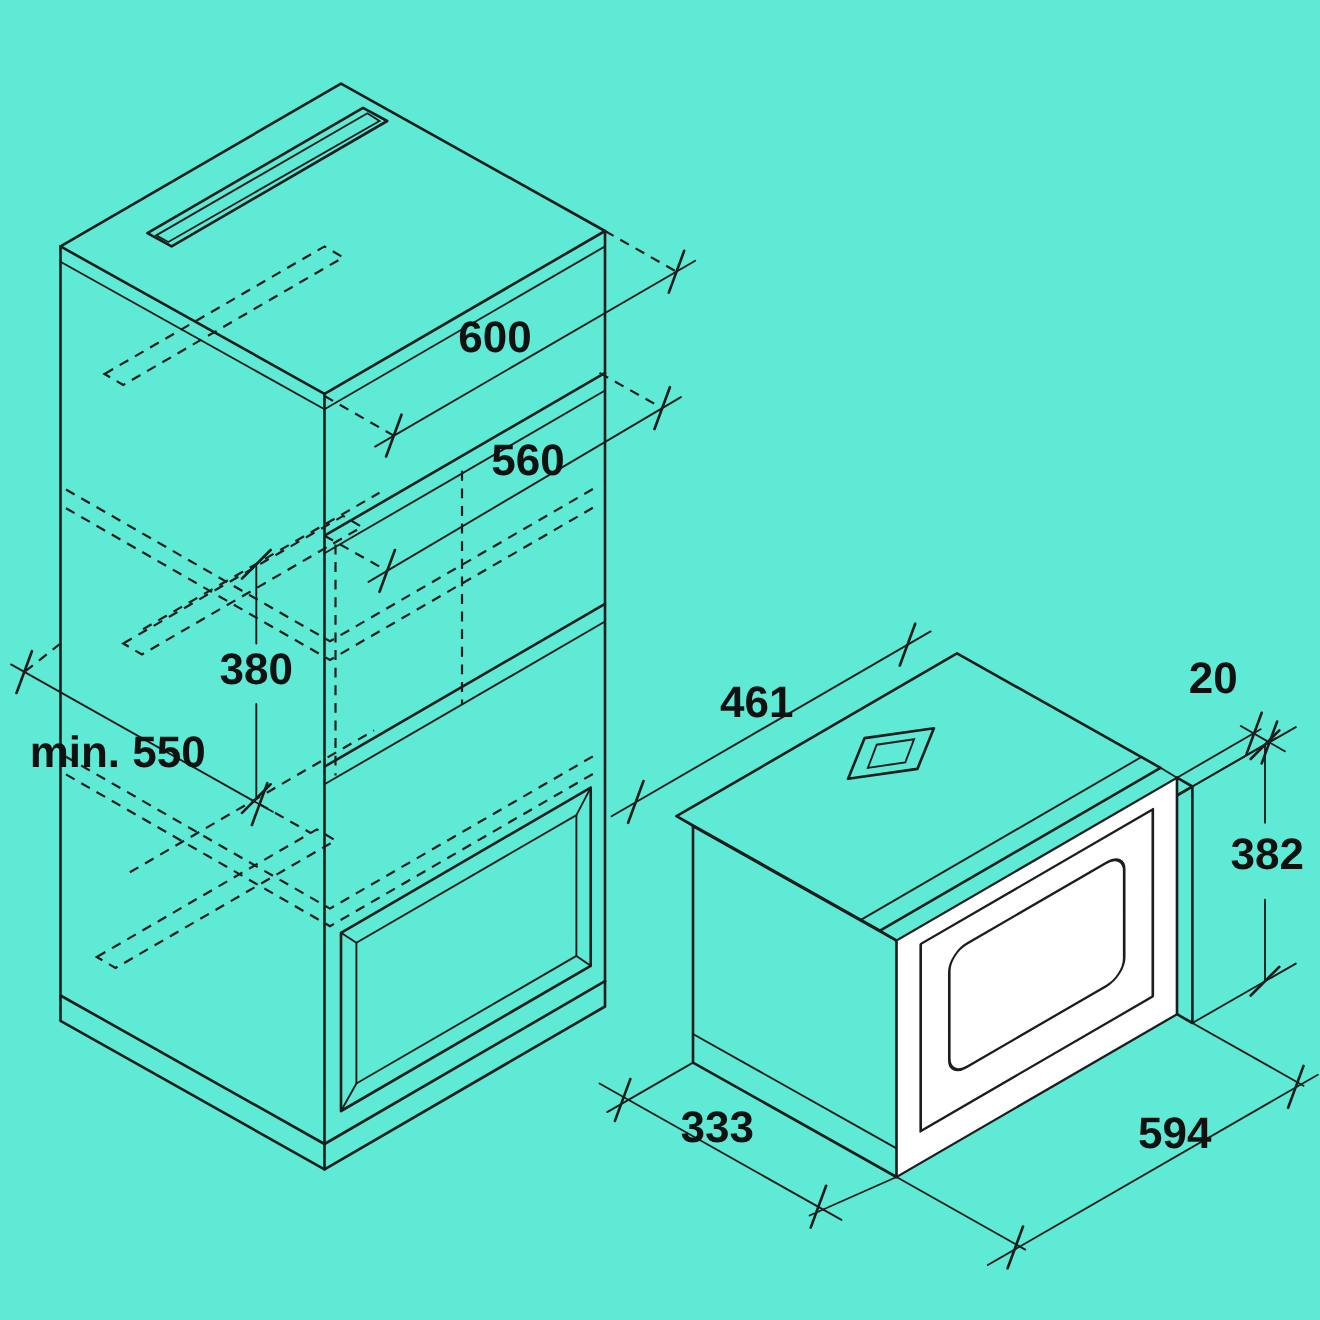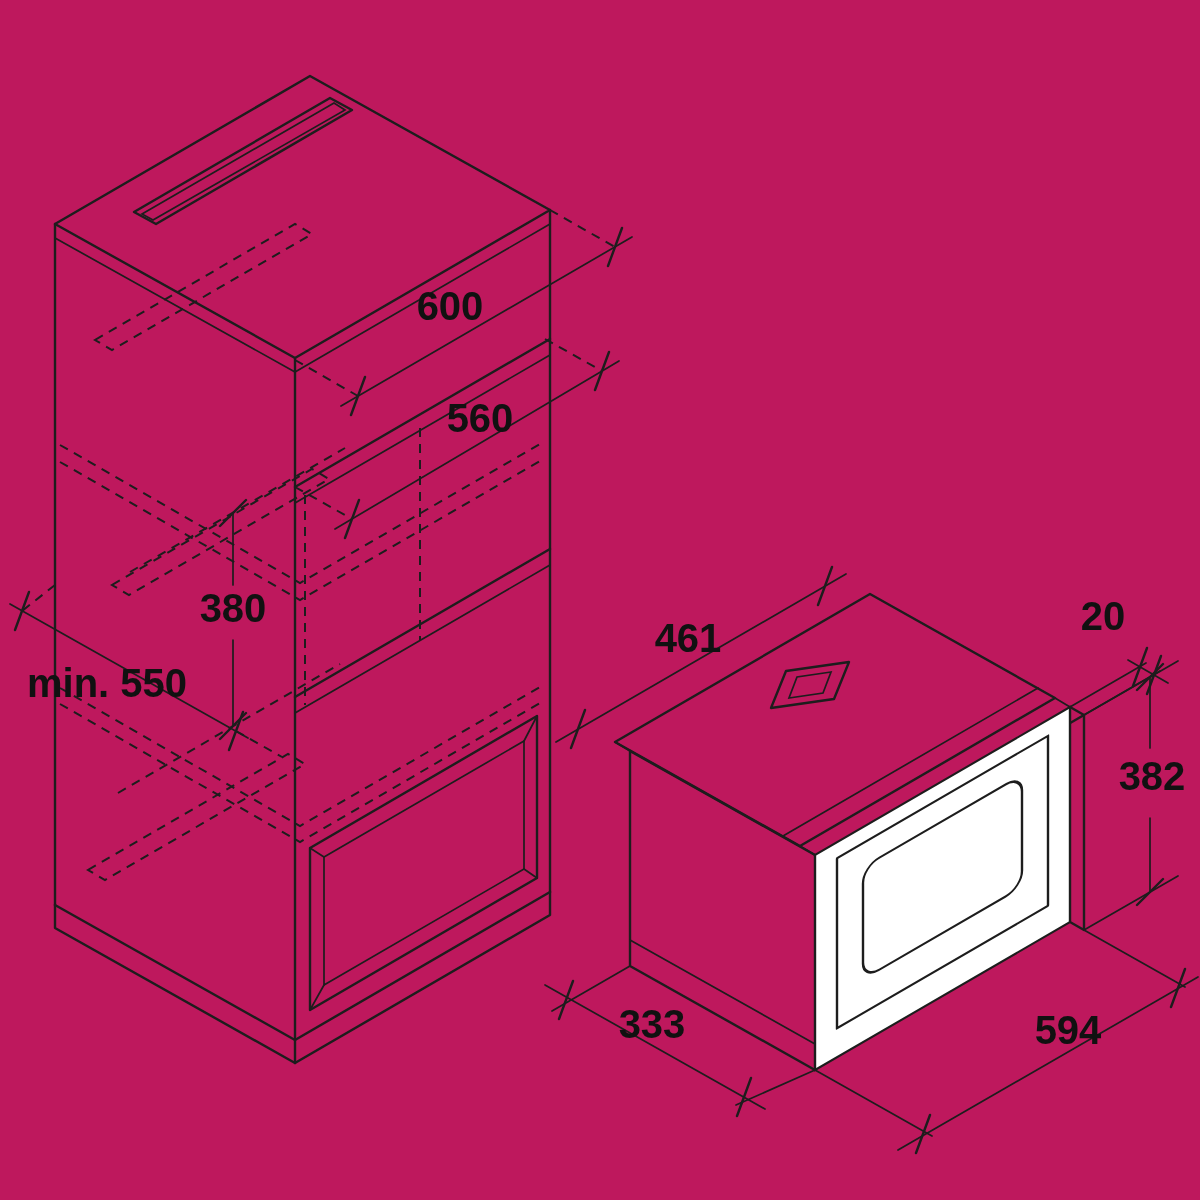--- a/index.html
+++ b/index.html
@@ -1,16 +1,16 @@
 <!DOCTYPE html>
 <html><head>
 <meta charset="utf-8">
 <style>
   html,body{margin:0;padding:0;background:#ffffff;}
-  .canvas{position:relative;width:1200px;height:1200px;background:#be185d;overflow:hidden;}
+  .canvas{position:relative;width:1200px;height:1200px;background:#5eead4;overflow:hidden;}
   svg{display:block;}
   .ln   { stroke:#1d1d1d; stroke-width:2.4; fill:none; stroke-linejoin:round; stroke-linecap:round;}
   .lnth { stroke:#1d1d1d; stroke-width:1.7; fill:none; stroke-linecap:round;}
   .dash { stroke:#1d1d1d; stroke-width:2;   fill:none; stroke-dasharray:9 7; stroke-linecap:butt;}
   .tick { stroke:#1d1d1d; stroke-width:2.4; fill:none; stroke-linecap:round;}
   .fw   { fill:#ffffff; }
   text.dim{ font-family:"Liberation Sans", sans-serif; font-size:40px; font-weight:700;
             fill:#111111; text-anchor:middle;}
 </style>
 </head>

